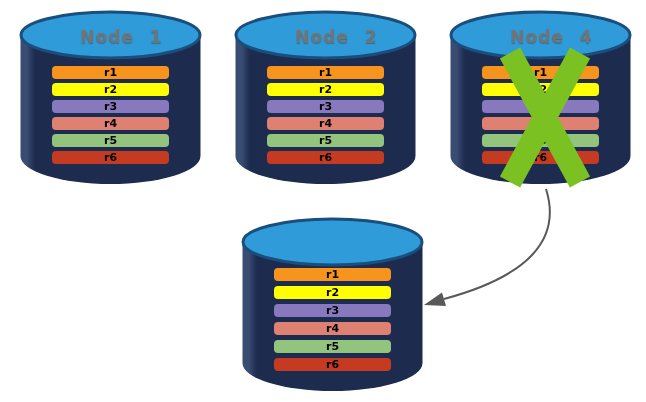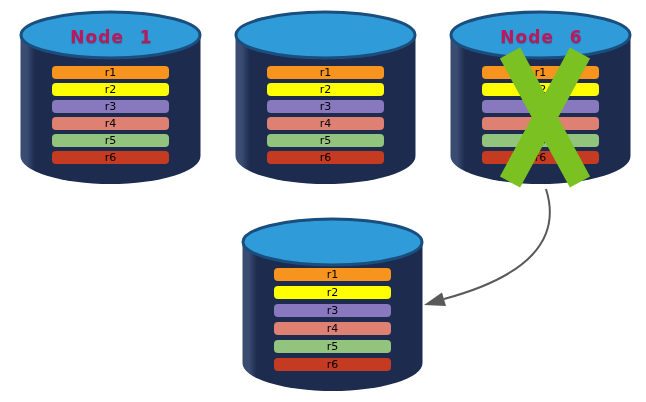--- a/index.html
+++ b/index.html
@@ -4,29 +4,29 @@
 <style>
   html,body{margin:0;padding:0;background:#ffffff;}
   .diagram{
     position:relative;width:646px;height:402px;overflow:hidden;
     background:#ffffff;
     font-family:"DejaVu Sans","Liberation Sans",sans-serif;
   }
   .node{position:absolute;width:185px;height:178px;}
   .node svg.cyl{position:absolute;left:0;top:0;width:185px;height:178px;}
   .node-title{
-    position:absolute;top:19px;left:1px;width:100%;text-align:center;
-    color:#be185d;font-size:17px;font-weight:bold;
+    position:absolute;top:19px;left:11px;width:100%;text-align:center;
+    color:#737373;font-size:17px;font-weight:bold;
     letter-spacing:1px;word-spacing:9px;
     text-shadow:0 1px 1px rgba(0,0,0,0.25);
   }
   .rows{position:absolute;left:34px;top:58px;width:117px;}
   .row{
     height:13px;margin-bottom:4px;border-radius:4px;
-    font-size:11px;font-weight:normal;line-height:13px;
+    font-size:11px;font-weight:bold;line-height:13px;
     text-align:center;color:#000;
   }
   .node-4 .rows{top:53px;}
   .node-4 .row{margin-bottom:5px;}
   .fail-x{position:absolute;left:47px;top:40px;width:100px;height:139px;overflow:visible;}
   .arrow-layer{position:absolute;left:0;top:0;width:646px;height:402px;pointer-events:none;z-index:5;}
 </style>
 </head>
 <body>
 
@@ -54,36 +54,37 @@
       <div class="row" style="background: rgb(147, 196, 125);">r5</div>
       <div class="row" style="background: rgb(196, 59, 34);">r6</div>
     </div>
   </div>
 
   <div class="node node-2" style="left:233px;top:8px;">
     <svg class="cyl" viewBox="0 0 185 178">
       <path d="M2.5,27 V148 a90,28 0 0 0 180,0 V27 Z" fill="url(#bodyGrad1)"></path>
       <ellipse cx="92.5" cy="27" rx="89.5" ry="23" stroke-width="3" fill="#2F9BD8" stroke="#1A4E7E"></ellipse>
     </svg>
+    <div class="node-title">Node 2</div>
     <div class="rows">
       <div class="row" style="background: rgb(247, 148, 29);">r1</div>
       <div class="row" style="background: rgb(255, 255, 0);">r2</div>
       <div class="row" style="background: rgb(136, 120, 190);">r3</div>
       <div class="row" style="background: rgb(222, 129, 114);">r4</div>
       <div class="row" style="background: rgb(147, 196, 125);">r5</div>
       <div class="row" style="background: rgb(196, 59, 34);">r6</div>
     </div>
   </div>
 
   <div class="node node-3" style="left:448px;top:8px;">
     <svg class="cyl" viewBox="0 0 185 178">
       <path d="M2.5,27 V148 a90,28 0 0 0 180,0 V27 Z" fill="url(#bodyGrad1)"></path>
       <ellipse cx="92.5" cy="27" rx="89.5" ry="23" stroke-width="3" fill="#2F9BD8" stroke="#1A4E7E"></ellipse>
     </svg>
-    <div class="node-title">Node 6</div>
+    <div class="node-title">Node 4</div>
     <div class="rows">
       <div class="row" style="background: rgb(247, 148, 29);">r1</div>
       <div class="row" style="background: rgb(255, 255, 0);">r2</div>
       <div class="row" style="background: rgb(136, 120, 190);">r3</div>
       <div class="row" style="background: rgb(222, 129, 114);">r4</div>
       <div class="row" style="background: rgb(147, 196, 125);">r5</div>
       <div class="row" style="background: rgb(196, 59, 34);">r6</div>
     </div>
     <svg class="fail-x" viewBox="0 0 100 139">
       <line x1="15" y1="5" x2="85" y2="134" stroke-width="23" stroke="#7CC122"></line>

